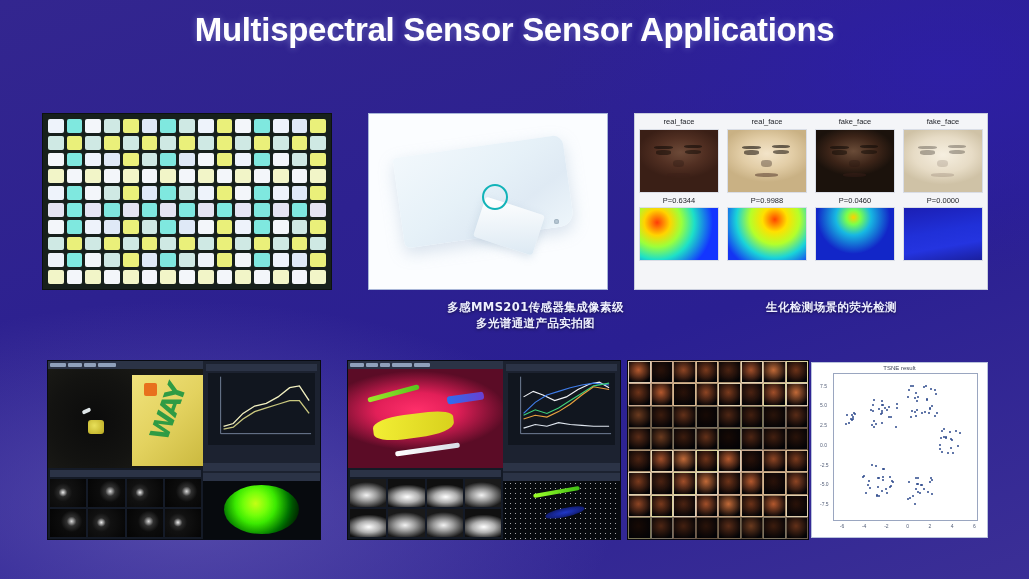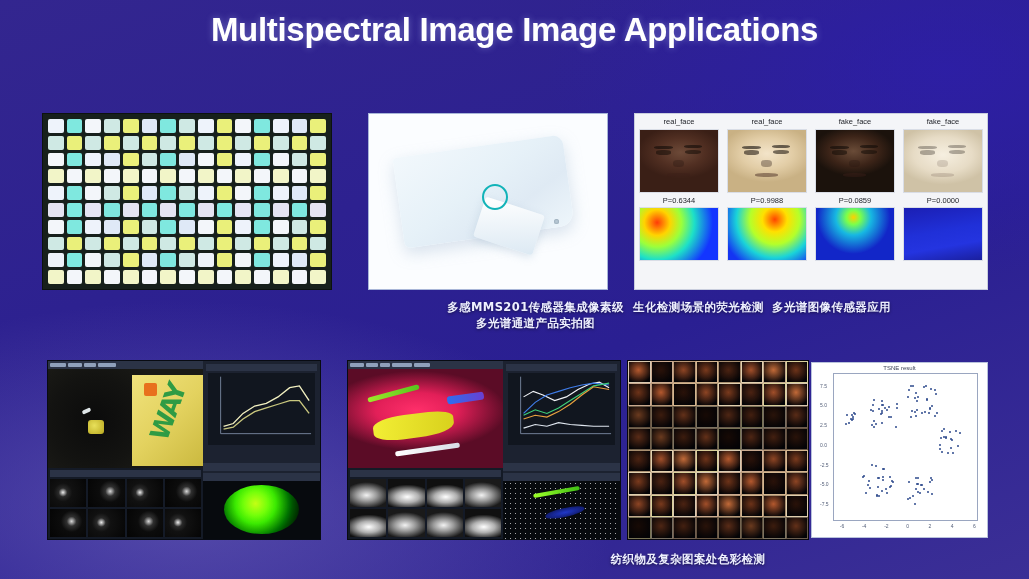--- a/index.html
+++ b/index.html
@@ -168,21 +168,21 @@
   .tsne-box{position:absolute;left:12%;right:5%;top:10px;bottom:16px;border:1px solid #9aa6c0;}
   .tsne-pt{position:absolute;width:2px;height:2px;background:#2e4a8c;border-radius:50%;}
   .tsne-ax{position:absolute;font-size:5px;color:#55607a;}
 </style>
 </head>
 <body>
 
 <div class="slide">
 
   <div class="title-block">
-    <div class="title-en">Multispectral Image Image Applications</div>
+    <div class="title-en">Multispectral Sensor Sensor Applications</div>
   </div>
 
   <div class="panel" id="p1">
     <div class="mosaic" id="mosaic">
         <div class="mcell" style="background: rgb(238, 243, 251);"></div>
         <div class="mcell" style="background: rgb(127, 232, 223);"></div>
         <div class="mcell" style="background: rgb(243, 246, 250);"></div>
         <div class="mcell" style="background: rgb(207, 233, 228);"></div>
         <div class="mcell" style="background: rgb(234, 240, 122);"></div>
         <div class="mcell" style="background: rgb(223, 233, 247);"></div>
@@ -337,23 +337,20 @@
   </div>
   <div class="caption" style="left:0;top:316px;">
     <span style="display:inline-block;width:288px;margin-left:42px;">多光谱通道产品实拍图</span>
   </div>
 
   <div class="panel" id="p2">
     <div class="dev"></div>
     <div class="dev2"></div>
     <div class="dev-dot"></div>
     <div class="teal-ring"></div>
-  </div>
-  <div class="caption" style="left:0;top:300px;">
-    <span style="display:inline-block;width:238px;margin-left:368px;">生化检测场景的荧光检测</span>
   </div>
 
   <div class="panel" id="p3">
     <div class="face-grid">
 
       <div class="face-col">
         <div class="face-lab">real_face</div>
         <div class="face-img fskin-a">
           <div class="feat brow-l"></div>
             <div class="feat brow-r"></div>
@@ -383,42 +380,42 @@
       <div class="face-col">
         <div class="face-lab">fake_face</div>
         <div class="face-img fskin-c">
           <div class="feat brow-l"></div>
             <div class="feat brow-r"></div>
           <div class="feat eye-l"></div>
             <div class="feat eye-r"></div>
           <div class="feat nose"></div>
             <div class="feat mouth"></div>
         </div>
-        <div class="face-p">P=0.0859</div>
+        <div class="face-p">P=0.0460</div>
         <div class="heat heat-cold"></div>
       </div>
 
       <div class="face-col">
         <div class="face-lab">fake_face</div>
         <div class="face-img fskin-d">
           <div class="feat brow-l" style="opacity:.5"></div>
             <div class="feat brow-r" style="opacity:.5"></div>
           <div class="feat eye-l" style="opacity:.55"></div>
             <div class="feat eye-r" style="opacity:.55"></div>
           <div class="feat nose" style="opacity:.4"></div>
             <div class="feat mouth" style="opacity:.35"></div>
         </div>
         <div class="face-p">P=0.0000</div>
         <div class="heat heat-cold2"></div>
       </div>
 
     </div>
   </div>
   <div class="caption" style="left:0;top:300px;">
-    <span style="display:inline-block;width:352px;margin-left:634px;">多光谱图像传感器应用</span>
+    <span style="display:inline-block;width:352px;margin-left:634px;">生化检测场景的荧光检测</span>
   </div>
 
   <div class="panel" id="p4">
     <div class="sw">
       <div class="sw-left">
         <div class="sw-menu">
           <i style="width:16px"></i>
             <i style="width:14px"></i>
             <i style="width:12px"></i>
             <i style="width:18px"></i>
@@ -514,23 +511,20 @@
         </div>
         <div class="sw-panel-bar"></div>
         <div class="sw-panel-bar"></div>
         <div class="sw-class">
           <div class="cls-dots"></div>
           <div class="cls-green"></div>
           <div class="cls-blue"></div>
         </div>
       </div>
     </div>
-  </div>
-  <div class="caption" style="left:0;top:552px;">
-    <span style="display:inline-block;width:272px;margin-left:347px;">纺织物及复杂图案处色彩检测</span>
   </div>
 
   <div class="panel" id="p6a">
     <div class="food-grid" id="foodgrid">
         <div class="fcell" style="background: radial-gradient(72% 72% at 45% 40%, rgb(181, 89, 46) 0%, rgba(0, 0, 0, 0.75) 92%); filter: brightness(1); border-color: rgb(216, 200, 176);"></div>
         <div class="fcell" style="background: radial-gradient(72% 72% at 45% 40%, rgb(42, 18, 9) 0%, rgba(0, 0, 0, 0.75) 92%); filter: brightness(1); border-color: rgb(201, 169, 143);"></div>
         <div class="fcell" style="background: radial-gradient(72% 72% at 45% 40%, rgb(142, 69, 36) 0%, rgba(0, 0, 0, 0.75) 92%); filter: brightness(1); border-color: rgb(185, 154, 122);"></div>
         <div class="fcell" style="background: radial-gradient(72% 72% at 45% 40%, rgb(122, 58, 29) 0%, rgba(0, 0, 0, 0.75) 92%); filter: brightness(1); border-color: rgb(211, 181, 143);"></div>
         <div class="fcell" style="background: radial-gradient(72% 72% at 45% 40%, rgb(76, 35, 18) 0%, rgba(0, 0, 0, 0.75) 92%); filter: brightness(1); border-color: rgb(168, 143, 112);"></div>
         <div class="fcell" style="background: radial-gradient(72% 72% at 45% 40%, rgb(162, 79, 42) 0%, rgba(0, 0, 0, 0.75) 92%); filter: brightness(1); border-color: rgb(224, 207, 174);"></div>

